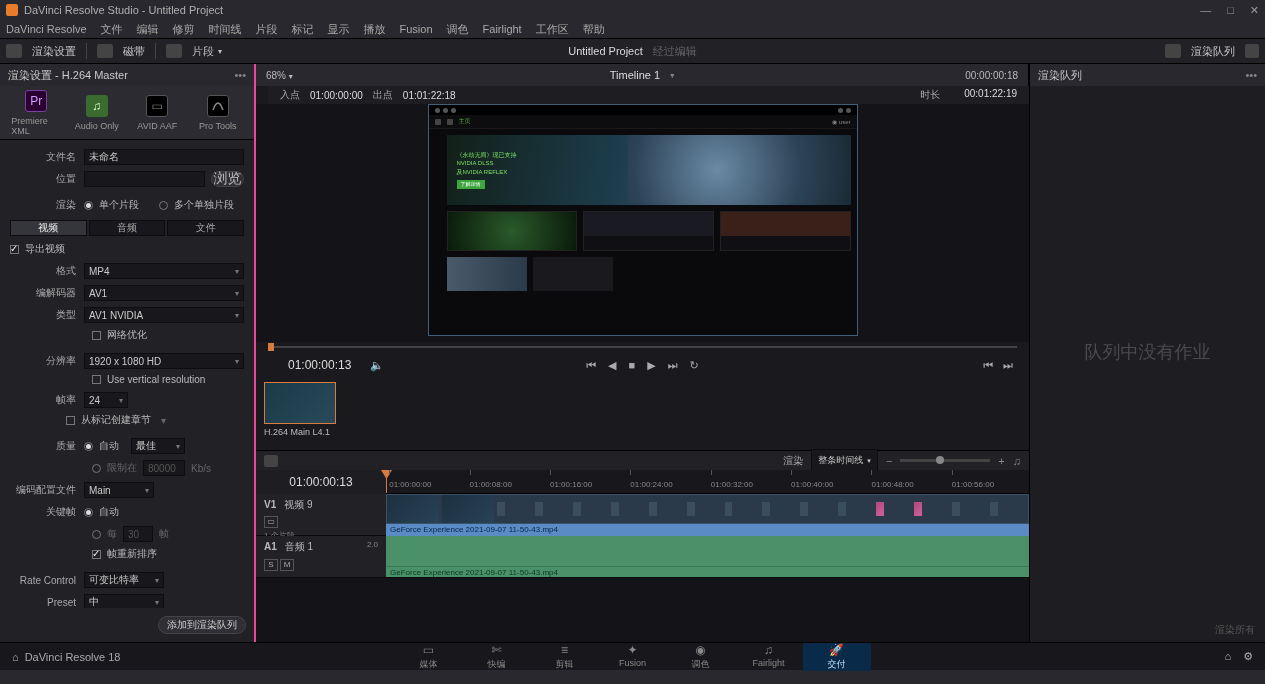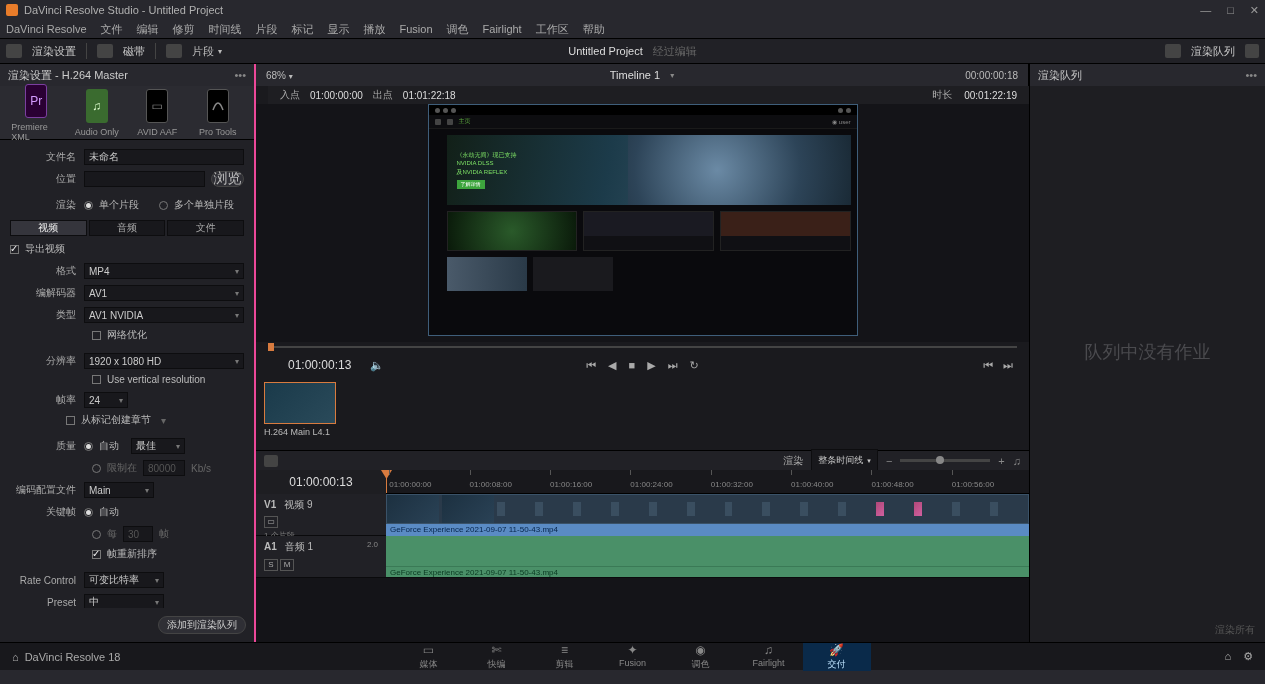--- a/index.html
+++ b/index.html
@@ -16,21 +16,21 @@
 .toolbar-right { margin-left:auto; display:flex; align-items:center; gap:10px; }
 
 .main { display:flex; height:578px; }
 
 
 .left { width:256px; background:#212126; display:flex; flex-direction:column; border-right:2px solid #ec4899; }
 .left-header { height:22px; background:#28282e; display:flex; align-items:center; padding:0 8px; font-size:11px; color:#ccc; }
 .left-header .dots { margin-left:auto; color:#888; }
 .export-tabs { height:54px; background:#2b2b31; display:flex; align-items:center; justify-content:space-around; padding:0 6px; border-bottom:1px solid #000; }
 .exp-tab { display:flex; flex-direction:column; align-items:center; gap:4px; font-size:9px; color:#999; width:50px; }
-.exp-tab .eico { width:22px; height:34px; border-radius:3px; display:flex; align-items:center; justify-content:center; font-size:12px; }
+.exp-tab .eico { width:22px; height:22px; border-radius:3px; display:flex; align-items:center; justify-content:center; font-size:12px; }
 .eico.pr { background:#2a0033; color:#d49cff; border:1px solid #7b3fa0; }
 .eico.ao { background:#3a6b2f; color:#dfffd0; }
 .eico.av { background:#000; color:#888; border:1px solid #555; }
 .eico.pt { background:#000; color:#888; border:1px solid #555; display:flex; align-items:center; justify-content:center;}
 .left-scroll { flex:1; overflow:hidden; padding:8px 10px; font-size:11px; }
 .row { display:flex; align-items:center; min-height:18px; margin-bottom:4px; }
 .row .lbl { width:74px; text-align:right; padding-right:8px; color:#aaa; font-size:10px; }
 .row .fld { flex:1; }
 .tinput { background:#18181c; border:1px solid #0d0d0f; color:#ccc; height:16px; width:100%; padding:0 4px; font-size:10px; }
 .browse-btn { width:44px; height:16px; background:#2f2f35; border:1px solid #444; color:#bbb; font-size:14px; margin-left:6px; display:flex; align-items:center; justify-content:center; border-radius:8px; }
@@ -47,21 +47,21 @@
 .dropdown .arr { color:#777; font-size:8px; }
 .addq-btn { height:18px; background:#2f2f35; border:1px solid #444; border-radius:9px; display:flex; align-items:center; justify-content:center; font-size:10px; margin:8px 8px 8px auto; width:88px; color:#ccc;}
 .small-num { width:44px; }
 
 
 .center { flex:1; background:#1a1a1e; display:flex; flex-direction:column; }
 .center-hdr { height:22px; background:#28282e; display:flex; align-items:center; justify-content:center; position:relative; color:#ddd; border-right:1px solid #000; gap:10px;}
 .center-hdr .zoom { position:absolute; left:10px; color:#bbb; font-size:10px;}
 .center-hdr .tc { position:absolute; right:10px; color:#bbb; font-size:10px;}
 .inout { height:18px; background:#1e1e22; display:flex; align-items:center; padding:0 12px; gap:10px; font-size:10px; color:#aaa;margin-left:12px;}
-.inout .r { margin-left:auto; display:flex; gap:12px;align-items:center;}
+.inout .r { margin-left:auto; display:flex; gap:24px;}
 .viewer { flex:1; background:#141418; display:flex; align-items:center; justify-content:center; position:relative; padding-bottom:6px;}
 .preview { width:430px; height:232px; background:#0a0a0d; border:1px solid #3f5e7a; position:relative; overflow:hidden;}
 .pv-top { height:10px; background:#000; display:flex; align-items:center; justify-content:space-between; padding:0 6px;}
 .pv-top .dot { width:5px; height:5px; background:#555; border-radius:50%;}
 .pv-nav { height:14px; background:#0d0d10; border-bottom:1px solid #1a1a1a; display:flex; align-items:center; padding:0 6px; gap:6px;}
 .pv-nav .nv { width:6px; height:6px; background:#444; border-radius:1px;}
 .pv-nav .tab { font-size:6px; color:#5fae3f; }
 .pv-nav .usr { margin-left:auto; font-size:6px; color:#888;}
 .pv-body { display:flex; height:calc(100% - 24px);}
 .pv-side { width:12px; background:#0a0a0d;}

